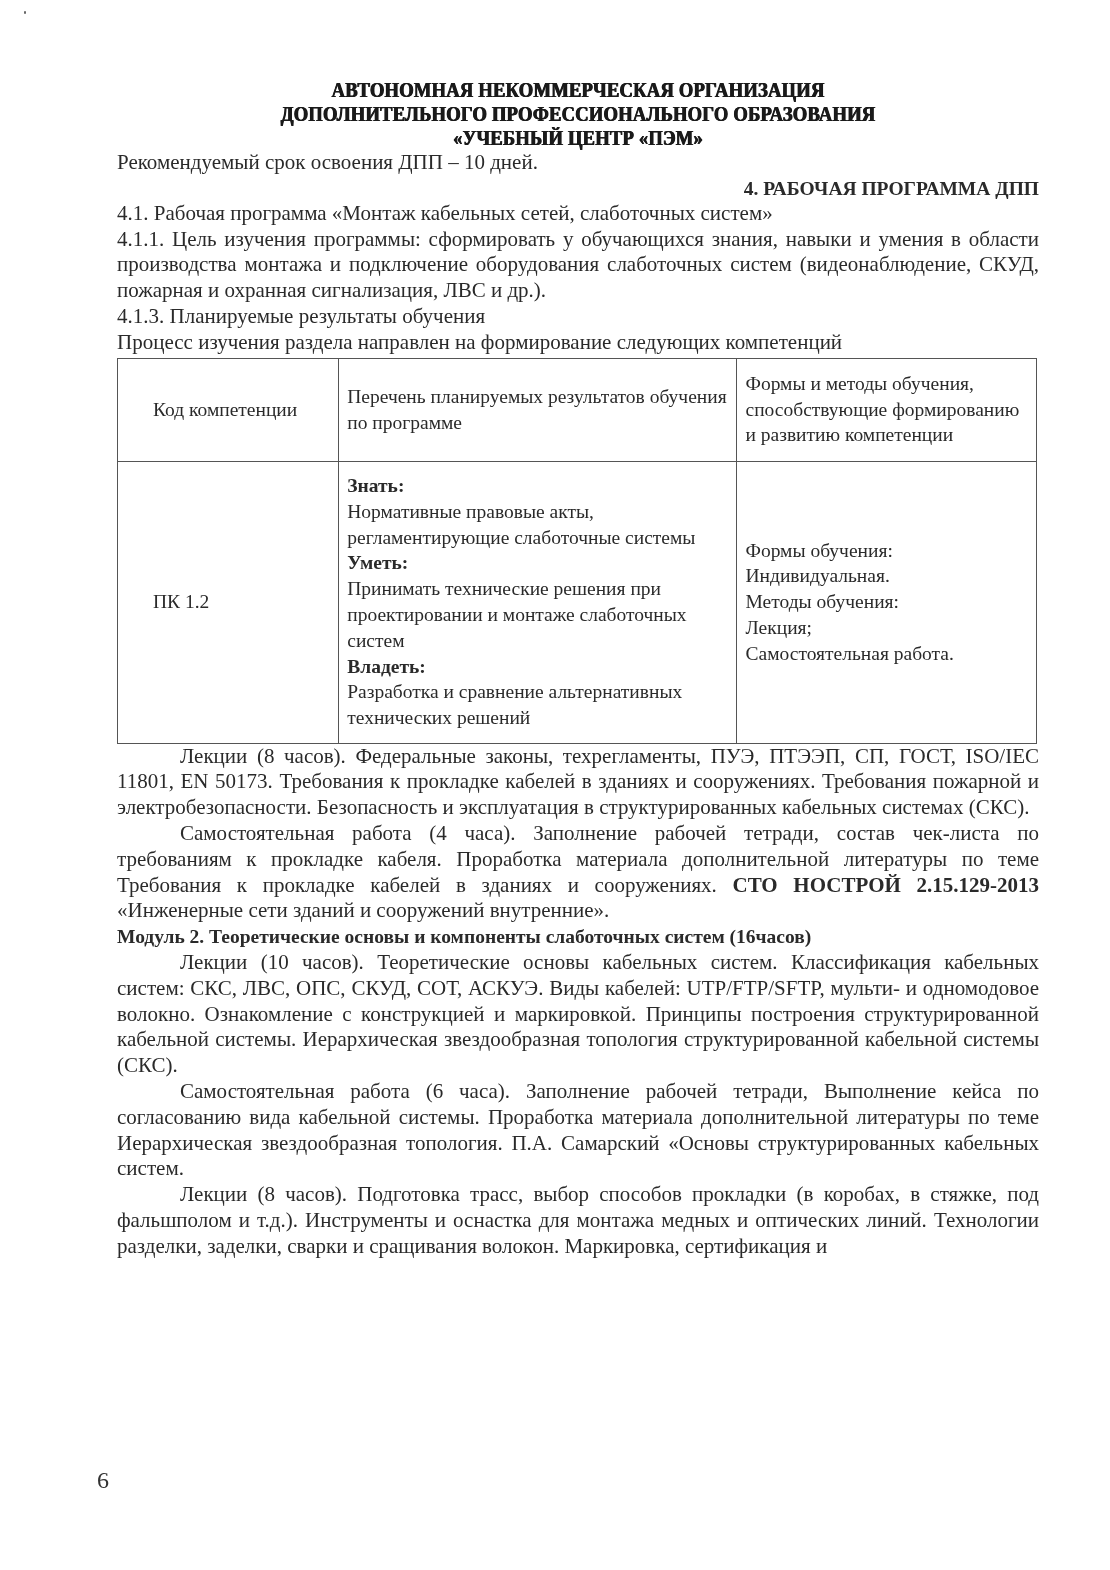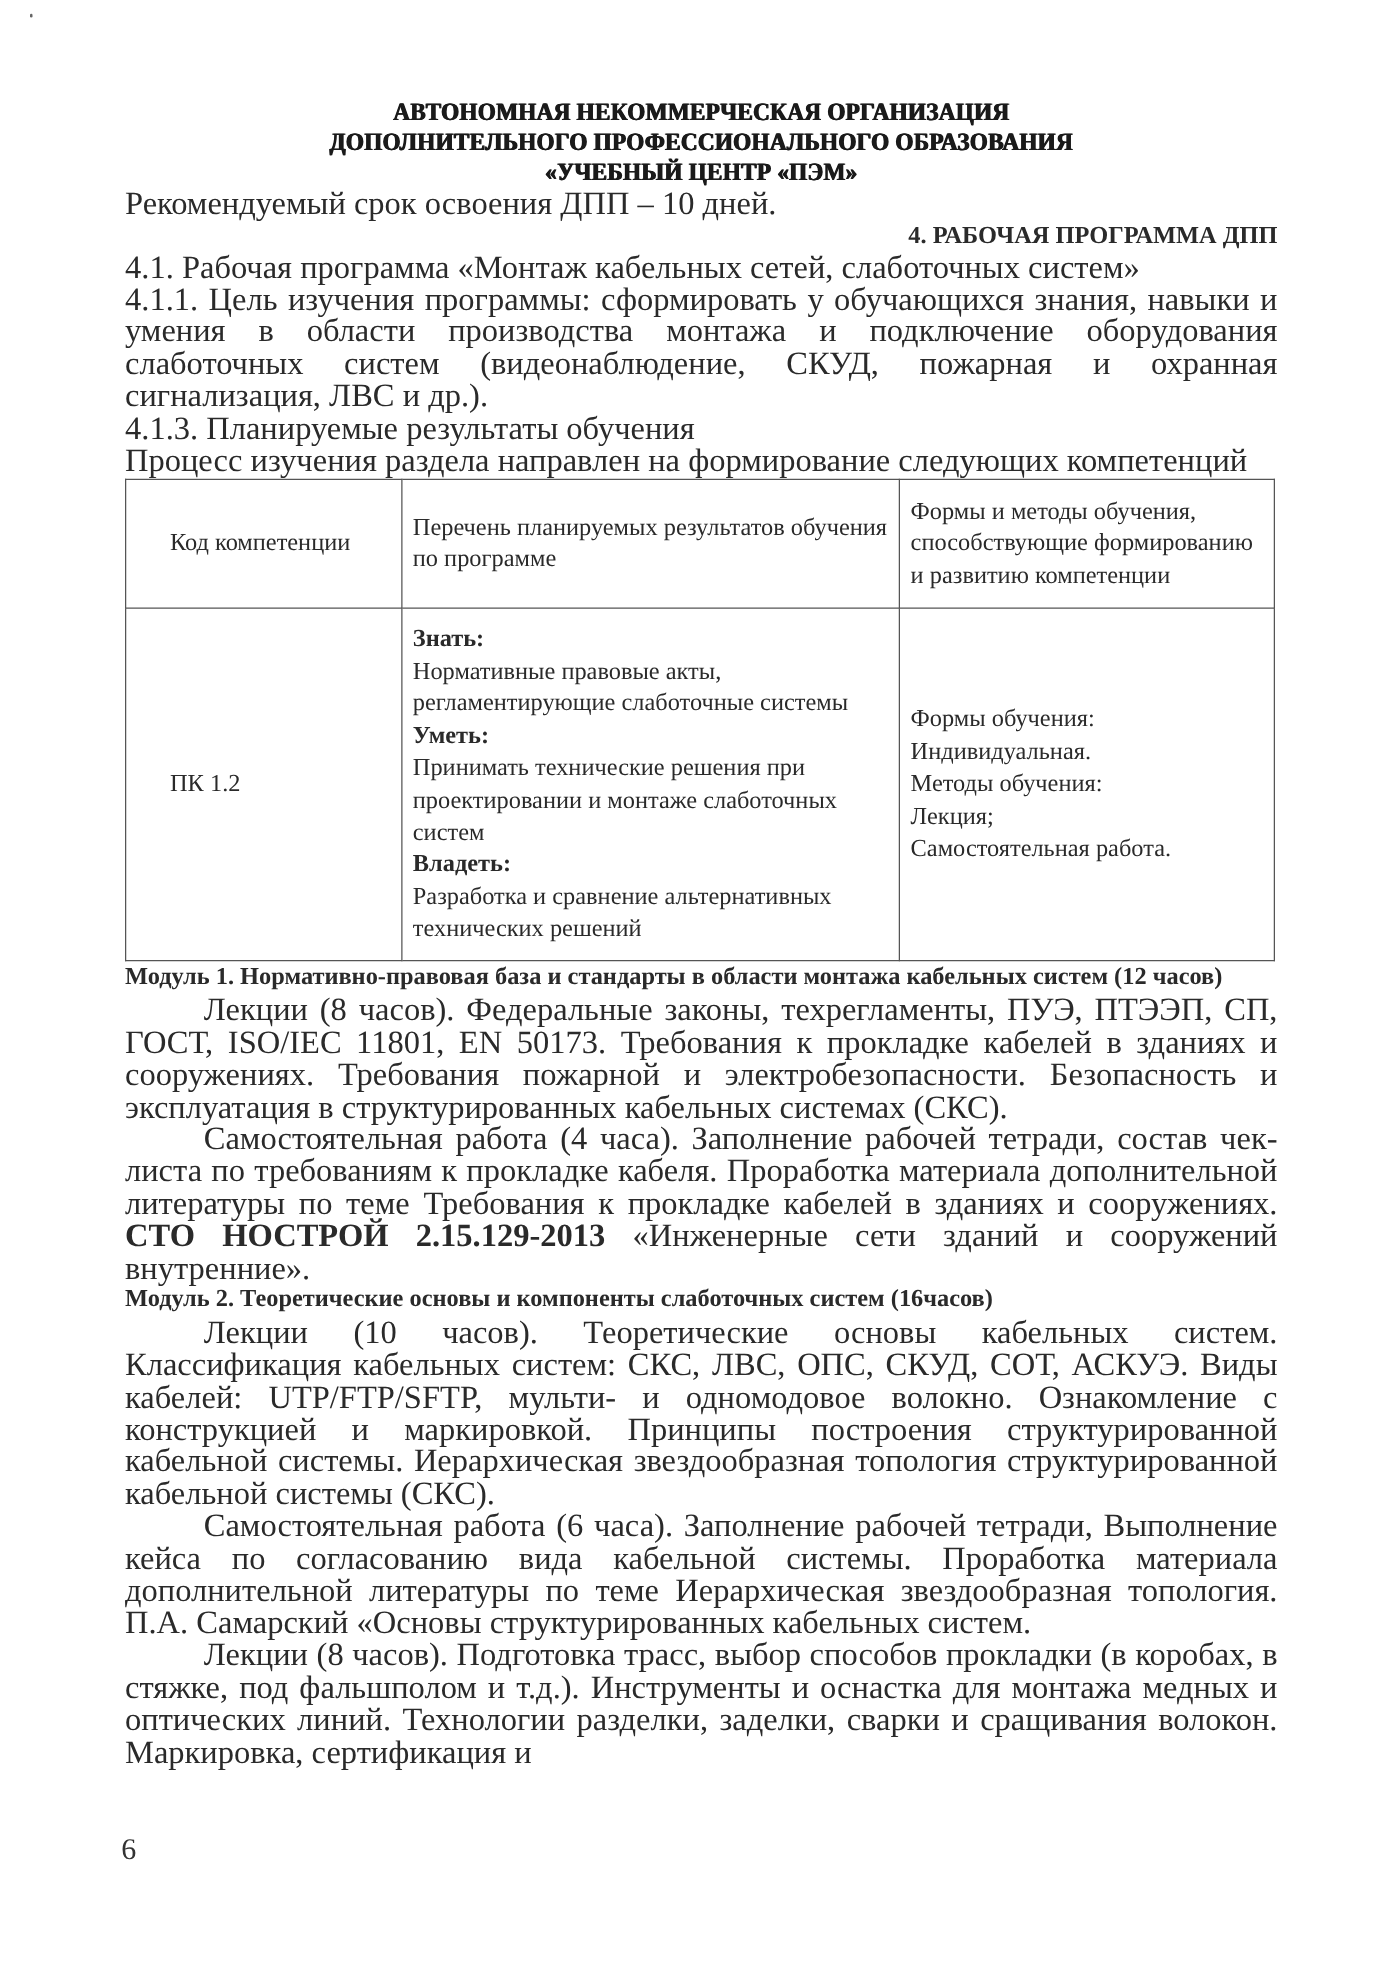--- a/index.html
+++ b/index.html
@@ -1,22 +1,22 @@
 <!DOCTYPE html>
 <html><head>
 <meta charset="utf-8">
 <style>
   html, body { margin: 0; padding: 0; background: #ffffff; }
   body { width: 1110px; height: 1570px; position: relative; overflow: hidden;
          font-family: "Liberation Serif", serif; color: #2a2a2a; }
-  .page { position: absolute; left: 100px; top: 78px; width: 922px; }
+  .page { position: absolute; left: 117px; top: 78px; width: 922px; }
   .org { text-align: center; font-family: "Liberation Serif", serif; font-weight: bold;
          font-size: 20px; line-height: 24px; color: #1a1a1a; letter-spacing: 0.2px;
          text-shadow: 0.6px 0 0 #1a1a1a, -0.4px 0 0 #1a1a1a; transform: scaleX(0.93); }
-  .p { font-size: 26px; line-height: 25.8px; margin: 0; text-align: justify; }
+  .p { font-size: 21px; line-height: 25.8px; margin: 0; text-align: justify; }
   .b { font-weight: bold; }
   .indent { text-indent: 63px; }
   .h4 { font-weight: bold; text-align: right; font-size: 19.5px; line-height: 25px; }
   table { border-collapse: collapse; width: 920px; margin-top: 2px; }
   td { border: 1px solid #555; vertical-align: middle; padding: 0 8px;
        font-size: 19.5px; line-height: 25.8px; }
   .c1 { width: 180px; padding-left: 35px; } .c2 { width: 390px; } .c3 { width: 288px; }
   .module { font-weight: bold; font-size: 19.5px; line-height: 25.8px; margin: 0; text-align: justify; }
   .pagenum { position: absolute; left: 97px; top: 1467px; font-size: 24px; color: #333; }
   .speck { position: absolute; left: 24px; top: 11px; width: 2px; height: 3px; background: #666; border-radius: 1px; }
@@ -61,21 +61,20 @@
         <div>Индивидуальная.</div>
         <div>Методы обучения:</div>
         <div>Лекция;</div>
         <div>Самостоятельная работа.</div>
       </td>
     </tr>
   </tbody>
     </table>
 
 
-  <p class="module">Модуль 1. Нормативно-правовая база и стандарты в области монтажа кабельных систем (12 часов)</p>
   <p class="p indent">Лекции (8 часов). Федеральные законы, техрегламенты, ПУЭ, ПТЭЭП, СП, ГОСТ, ISO/IEC 11801, EN 50173. Требования к прокладке кабелей в зданиях и сооружениях. Требования пожарной и электробезопасности. Безопасность и эксплуатация в структурированных кабельных системах (СКС).</p>
   <p class="p indent"><span>Самостоятельная работа (4 часа). Заполнение рабочей тетради, состав чек-листа по требованиям к прокладке кабеля. Проработка материала дополнительной литературы по теме Требования к прокладке кабелей в зданиях и сооружениях.</span> <span class="b">СТО НОСТРОЙ 2.15.129-2013</span> <span>«Инженерные сети зданий и сооружений внутренние».</span></p>
 
   <p class="module">Модуль 2. Теоретические основы и компоненты слаботочных систем (16часов)</p>
   <p class="p indent">Лекции (10 часов). Теоретические основы кабельных систем. Классификация кабельных систем: СКС, ЛВС, ОПС, СКУД, СОТ, АСКУЭ. Виды кабелей: UTP/FTP/SFTP, мульти- и одномодовое волокно. Ознакомление с конструкцией и маркировкой. Принципы построения структурированной кабельной системы. Иерархическая звездообразная топология структурированной кабельной системы (СКС).</p>
   <p class="p indent">Самостоятельная работа (6 часа). Заполнение рабочей тетради, Выполнение кейса по согласованию вида кабельной системы. Проработка материала дополнительной литературы по теме Иерархическая звездообразная топология. П.А. Самарский «Основы структурированных кабельных систем.</p>
 
   <p class="p indent">Лекции (8 часов). Подготовка трасс, выбор способов прокладки (в коробах, в стяжке, под фальшполом и т.д.). Инструменты и оснастка для монтажа медных и оптических линий. Технологии разделки, заделки, сварки и сращивания волокон. Маркировка, сертификация и</p>
 </div>
 

